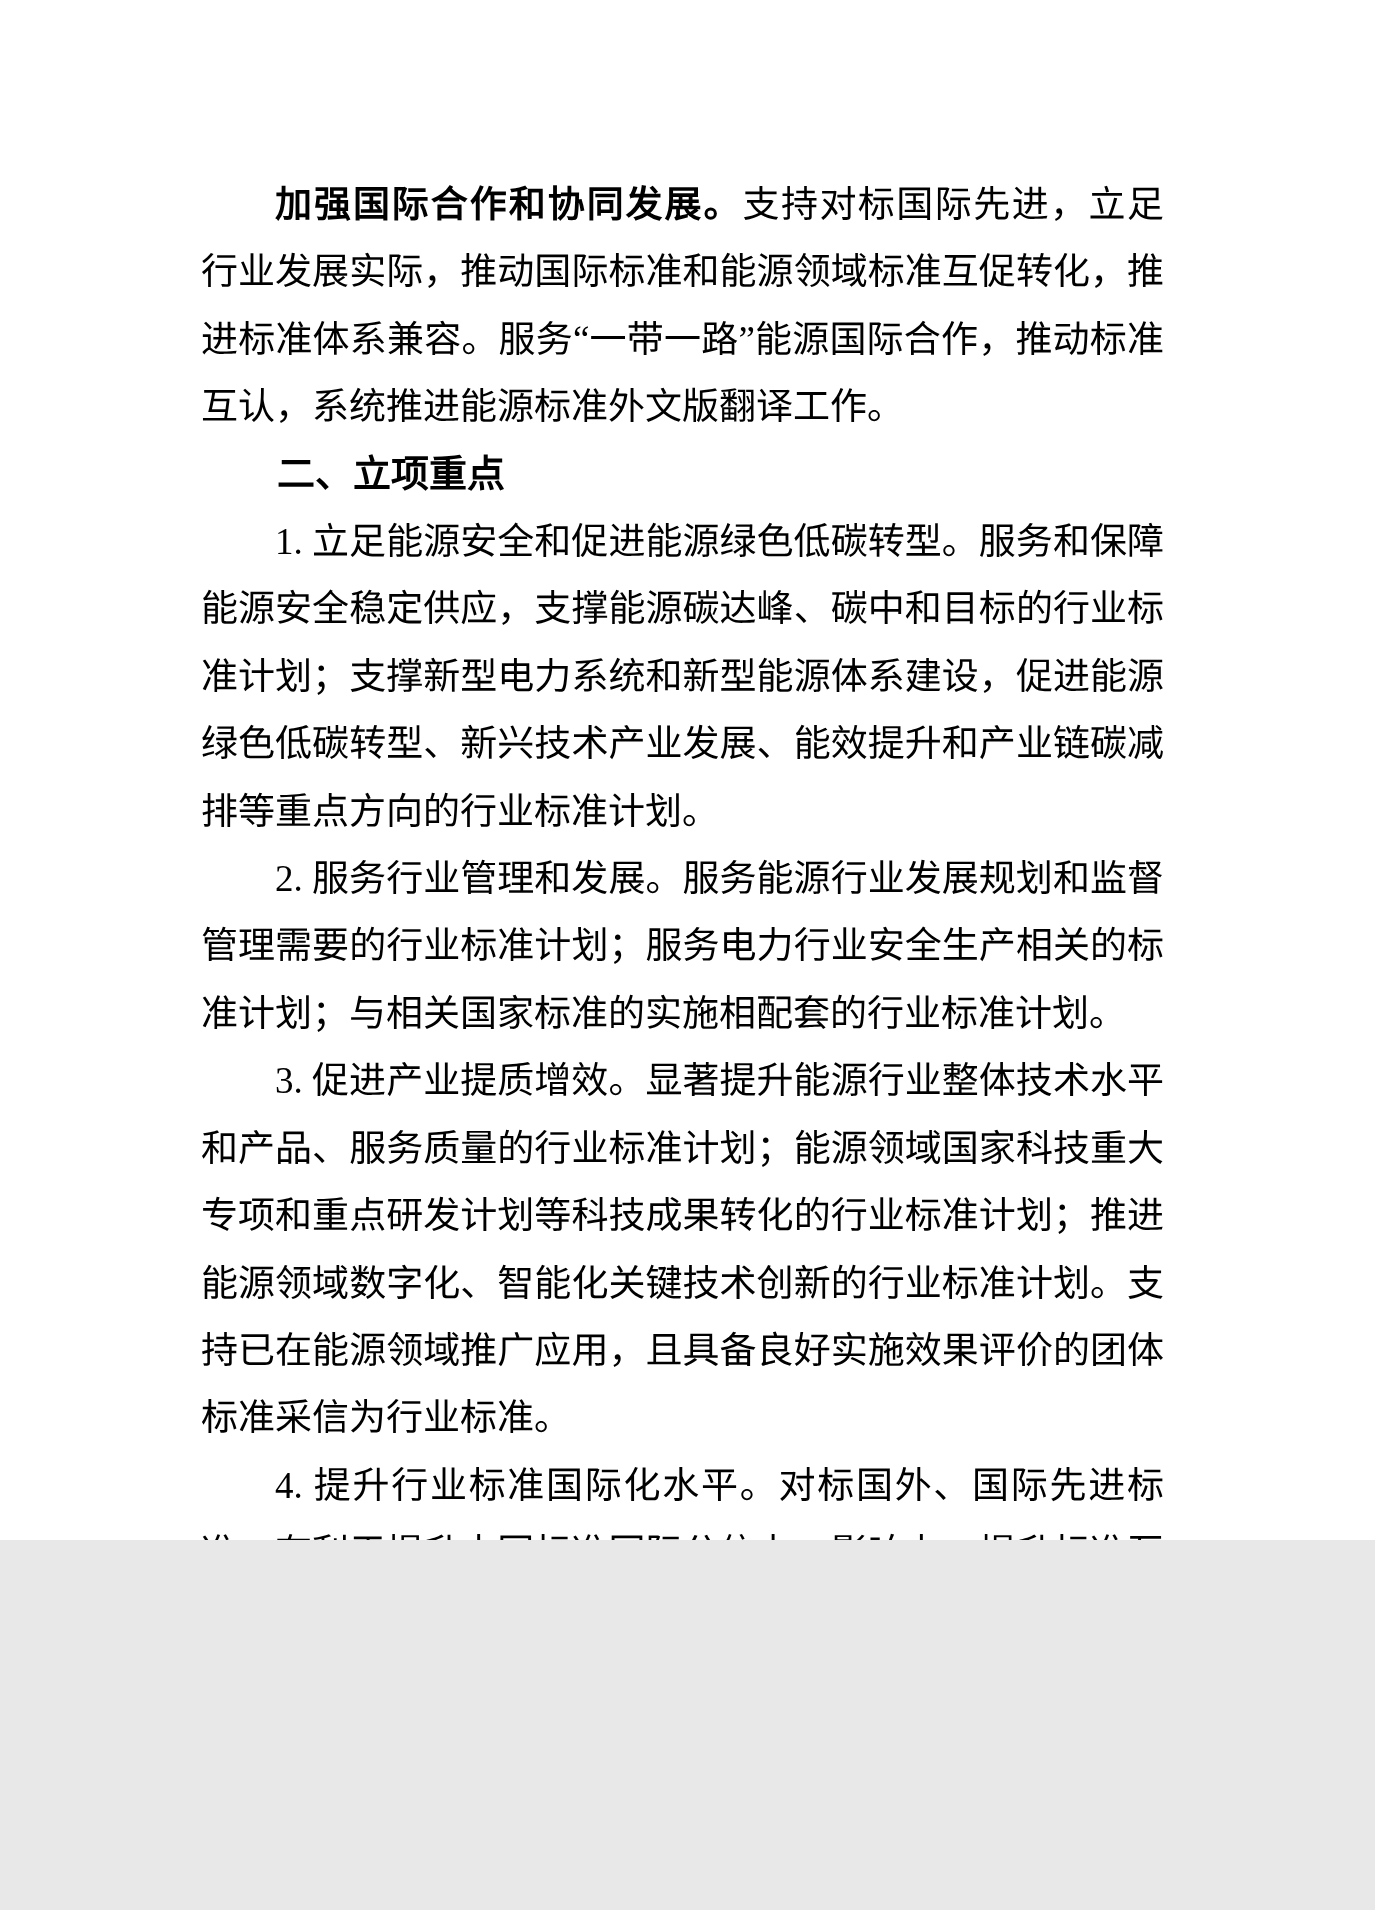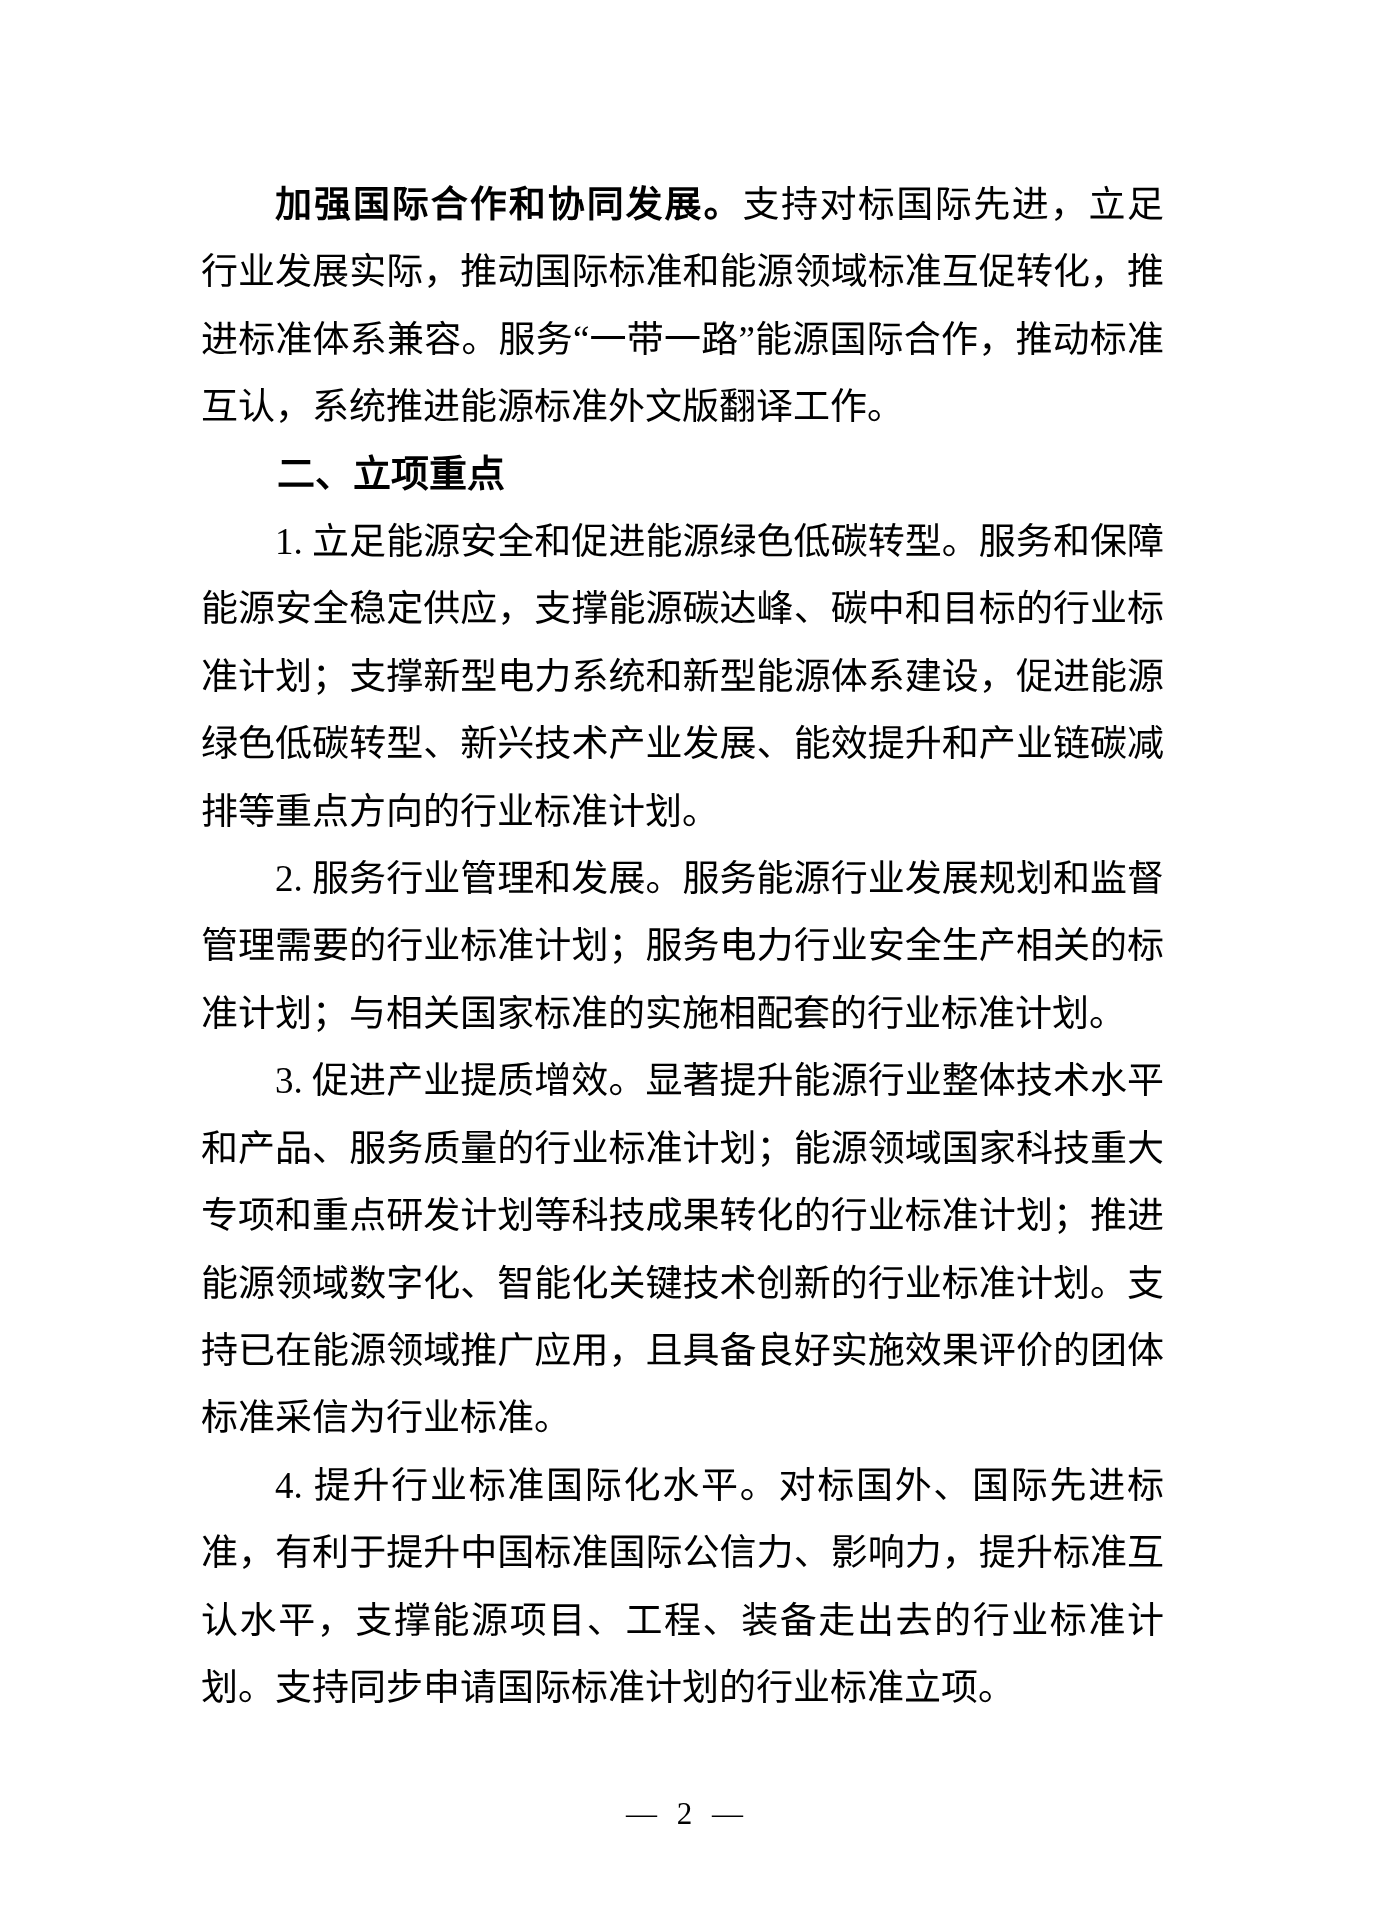--- a/index.html
+++ b/index.html
@@ -3,21 +3,21 @@
 <meta charset="utf-8">
 <style>
   html, body {
     margin: 0;
     padding: 0;
     background: #e8e8e8;
   }
   .page {
     position: relative;
     width: 1375px;
-    height: 1910px;
+    height: 1540px;
     margin: 0 auto;
     background: #ffffff;
     color: #000000;
     font-family: "Liberation Serif", serif;
     overflow: hidden;
   }
   .content {
     position: absolute;
     left: 201px;
     top: 171px;

